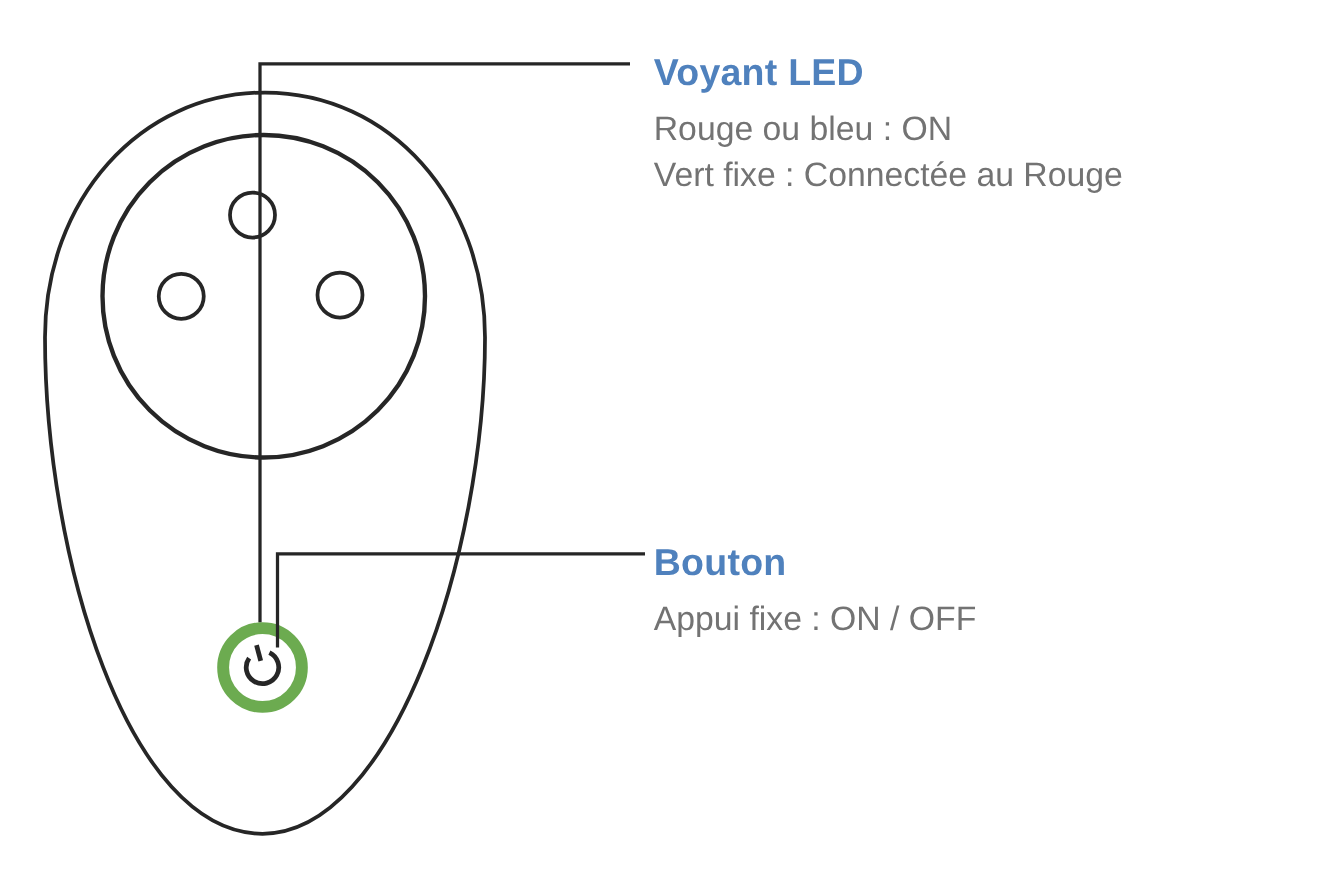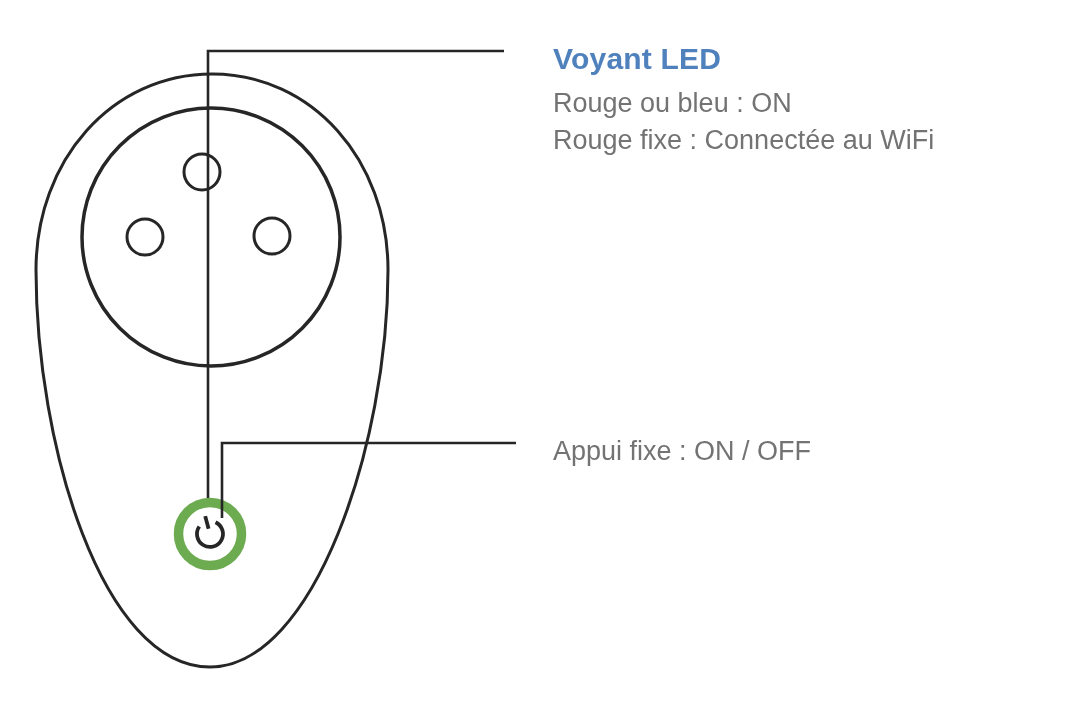--- a/index.html
+++ b/index.html
@@ -16,21 +16,20 @@
     overflow: hidden;
   }
   #diagram-svg {
     position: absolute;
     left: 0;
     top: 0;
   }
   .annotation {
     position: absolute;
     left: 523px;
-    margin-left: 30px;
   }
   .annotation-title {
     margin: 0 0 8px 0;
     font-size: 30px;
     line-height: 36px;
     font-weight: bold;
     color: #4f81bd;
     letter-spacing: 0.2px;
   }
   .annotation-line {
@@ -72,20 +71,21 @@
       <path d="M 218.4 524 A 13 13 0 1 1 201.6 524"></path>
       <line x1="210" y1="515.5" x2="210" y2="528.5"></line>
     </g>
 
     <polyline points="516,443 222,443 222,518" fill="none" stroke="#262626" stroke-width="2.6"></polyline>
   </svg>
 
   <div class="annotation" id="voyant-block">
     <h2 class="annotation-title">Voyant LED</h2>
     <p class="annotation-line">Rouge ou bleu : ON</p>
-    <p class="annotation-line">Rouge fixe : Connectée au WiFi</p>
+    <p class="annotation-line">Vert fixe : Connectée au Rouge</p>
   </div>
 
   <div class="annotation" id="bouton-block">
+    <h2 class="annotation-title">Bouton</h2>
     <p class="annotation-line">Appui fixe : ON / OFF</p>
   </div>
 
 </div>
 
 </body></html>

